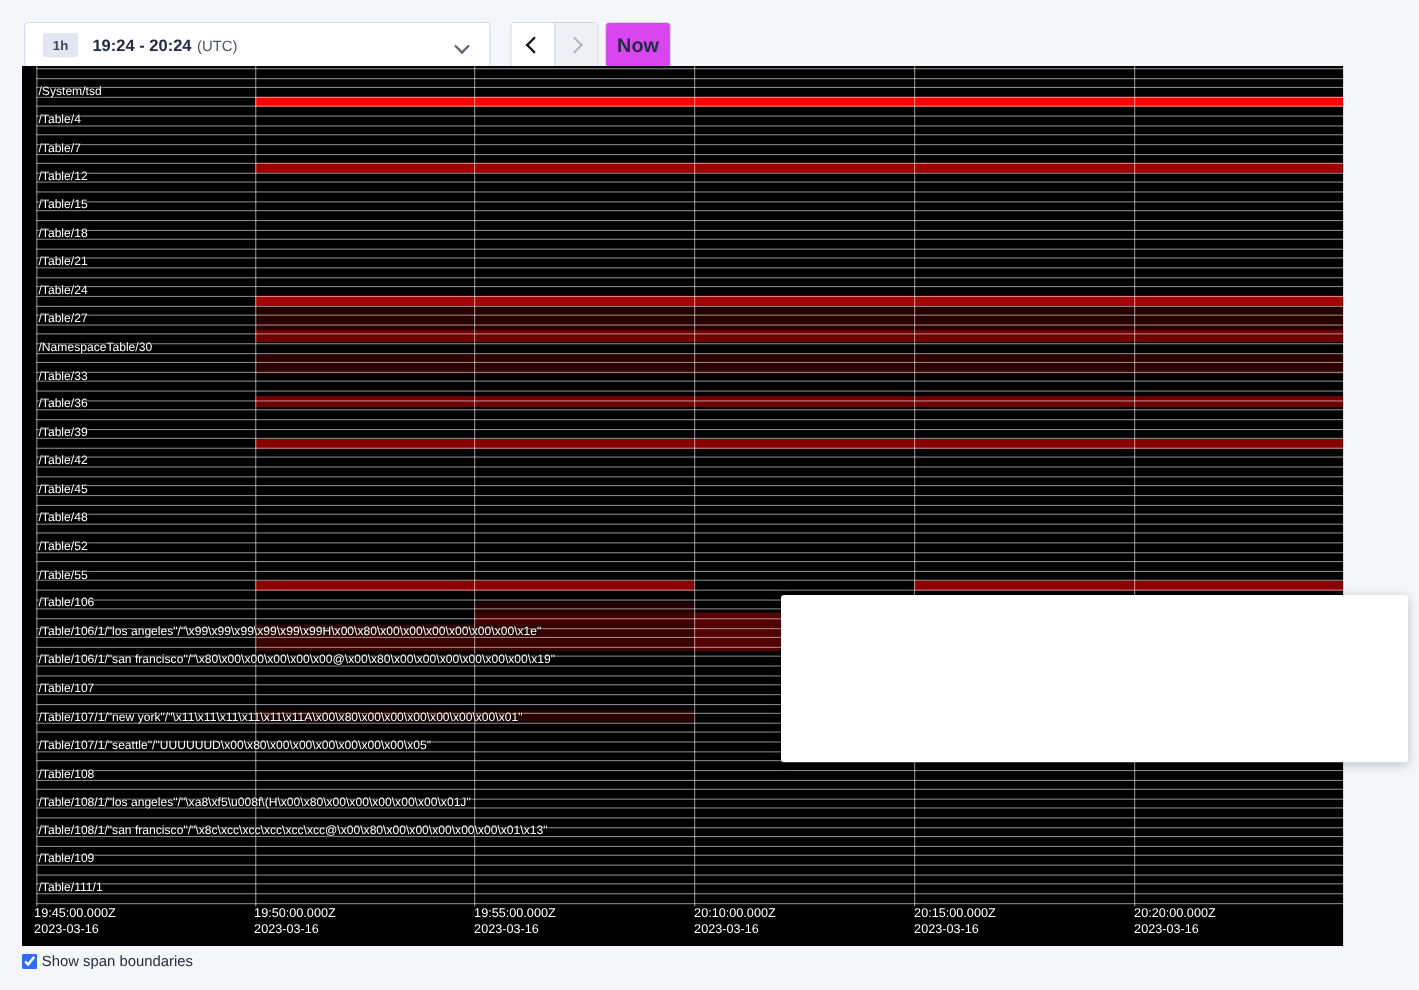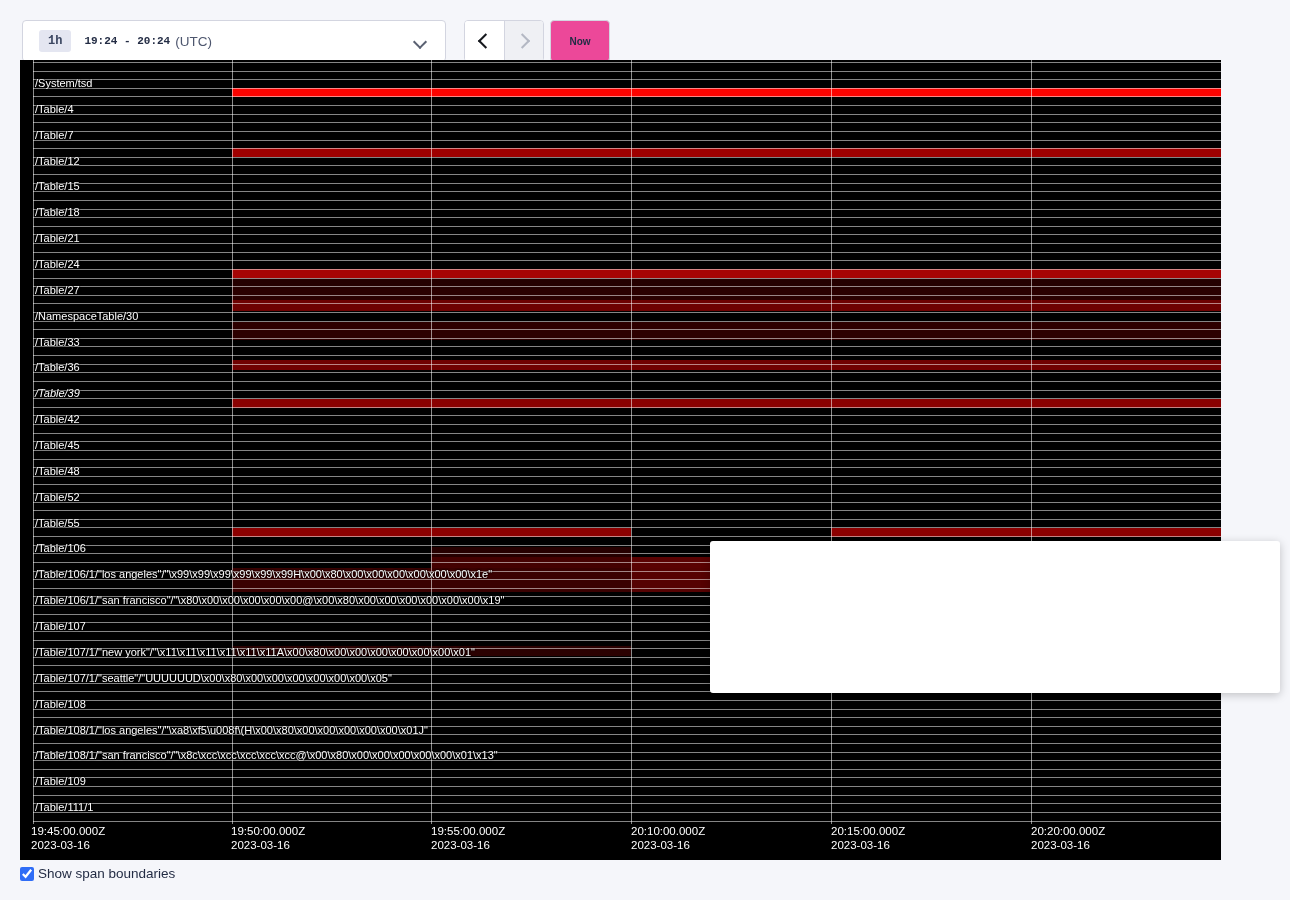--- a/index.html
+++ b/index.html
@@ -10,23 +10,23 @@
     -webkit-font-smoothing:antialiased;
   }
   
   .time-selector{
     position:absolute;left:22px;top:20px;width:424px;height:42px;
     background:#fff;border:1px solid #d3d5e0;border-radius:4px;
     box-sizing:border-box;display:flex;align-items:center;cursor:pointer;
   }
   .duration-badge{
     margin-left:16px;background:#e4e6f1;border-radius:3px;
-    padding:4px 9px;font-size:12px;font-weight:700;color:#3a4560;font-family:Liberation Mono, monospace;
-  }
-  .range-text{margin-left:13px;font-size:11px;font-weight:700;color:#232c44;font-family:Liberation Mono, monospace;}
+    padding:4px 9px;font-size:12px;font-weight:700;color:#3a4560;
+  }
+  .range-text{margin-left:13px;font-size:15px;font-weight:700;color:#232c44;}
   .tz-text{margin-left:5px;font-size:13.5px;font-weight:400;color:#4d566e;}
   .chev-down{
     position:absolute;right:20px;top:16px;width:8px;height:8px;
     border-right:2px solid #5a6172;border-bottom:2px solid #5a6172;
     transform:rotate(45deg);
   }
   .nav-group{
     position:absolute;left:464px;top:20px;height:42px;width:80px;
     display:flex;border:1px solid #d3d5e0;border-radius:4px;overflow:hidden;
     box-sizing:border-box;background:#fff;
@@ -36,23 +36,23 @@
   }
   .nav-btn + .nav-btn{border-left:1px solid #d3d5e0;}
   .nav-btn.disabled{background:#eff0f4;cursor:default;}
   .chev{position:absolute;left:50%;top:50%;width:9px;height:9px;}
   .chev-left{border-left:2.5px solid #16181d;border-bottom:2.5px solid #16181d;
     transform:translate(-35%,-50%) rotate(45deg);}
   .chev-right{border-right:2.5px solid #b4b8c4;border-top:2.5px solid #b4b8c4;
     transform:translate(-65%,-50%) rotate(45deg);}
   .now-btn{
     position:absolute;left:550px;top:20px;width:60px;height:42px;
-    background:#ec4899;border:1px solid #d3d5e0;border-radius:4px;
+    background:#d946ef;border:1px solid #d3d5e0;border-radius:4px;
     font-family:"Liberation Sans",sans-serif;
-    font-size:10px;font-weight:700;color:#232c44;cursor:pointer;
+    font-size:18px;font-weight:700;color:#232c44;cursor:pointer;
   }
   
   #heatmap{
     position:absolute;left:20px;top:60px;width:1201px;height:800px;
     background:#000;overflow:hidden;cursor:crosshair;
   }
   .band{position:absolute;z-index:1;}
   .hline{position:absolute;left:13px;right:0;height:1px;background:rgba(255,255,255,0.52);z-index:2;}
   .vline{position:absolute;top:0;bottom:36px;width:1px;background:rgba(255,255,255,0.55);z-index:3;}
   .rowlabel{
@@ -219,21 +219,21 @@
       <div class="rowlabel" style="left: 15px; top: 68.72px;">/Table/7</div>
       <div class="rowlabel" style="left: 15px; top: 94.58px;">/Table/12</div>
       <div class="rowlabel" style="left: 15px; top: 120.44px;">/Table/15</div>
       <div class="rowlabel" style="left: 15px; top: 146.3px;">/Table/18</div>
       <div class="rowlabel" style="left: 15px; top: 172.16px;">/Table/21</div>
       <div class="rowlabel" style="left: 15px; top: 198.02px;">/Table/24</div>
       <div class="rowlabel" style="left: 15px; top: 223.88px;">/Table/27</div>
       <div class="rowlabel" style="left: 15px; top: 249.74px;">/NamespaceTable/30</div>
       <div class="rowlabel" style="left: 15px; top: 275.6px;">/Table/33</div>
       <div class="rowlabel" style="left: 15px; top: 301.46px;">/Table/36</div>
-      <div class="rowlabel" style="left: 15px; top: 327.32px; font-style: italic;">/Table/39</div>
+      <div class="rowlabel" style="left: 15px; top: 327.32px;">/Table/39</div>
       <div class="rowlabel" style="left: 15px; top: 353.18px;">/Table/42</div>
       <div class="rowlabel" style="left: 15px; top: 379.04px;">/Table/45</div>
       <div class="rowlabel" style="left: 15px; top: 404.9px;">/Table/48</div>
       <div class="rowlabel" style="left: 15px; top: 430.76px;">/Table/52</div>
       <div class="rowlabel" style="left: 15px; top: 456.62px;">/Table/55</div>
       <div class="rowlabel" style="left: 15px; top: 482.48px;">/Table/106</div>
       <div class="rowlabel" style="left: 15px; top: 508.34px;">/Table/106/1/"los angeles"/"\x99\x99\x99\x99\x99\x99H\x00\x80\x00\x00\x00\x00\x00\x00\x1e"</div>
       <div class="rowlabel" style="left: 15px; top: 534.2px;">/Table/106/1/"san francisco"/"\x80\x00\x00\x00\x00\x00@\x00\x80\x00\x00\x00\x00\x00\x00\x19"</div>
       <div class="rowlabel" style="left: 15px; top: 560.06px;">/Table/107</div>
       <div class="rowlabel" style="left: 15px; top: 585.92px;">/Table/107/1/"new york"/"\x11\x11\x11\x11\x11\x11A\x00\x80\x00\x00\x00\x00\x00\x00\x01"</div>

